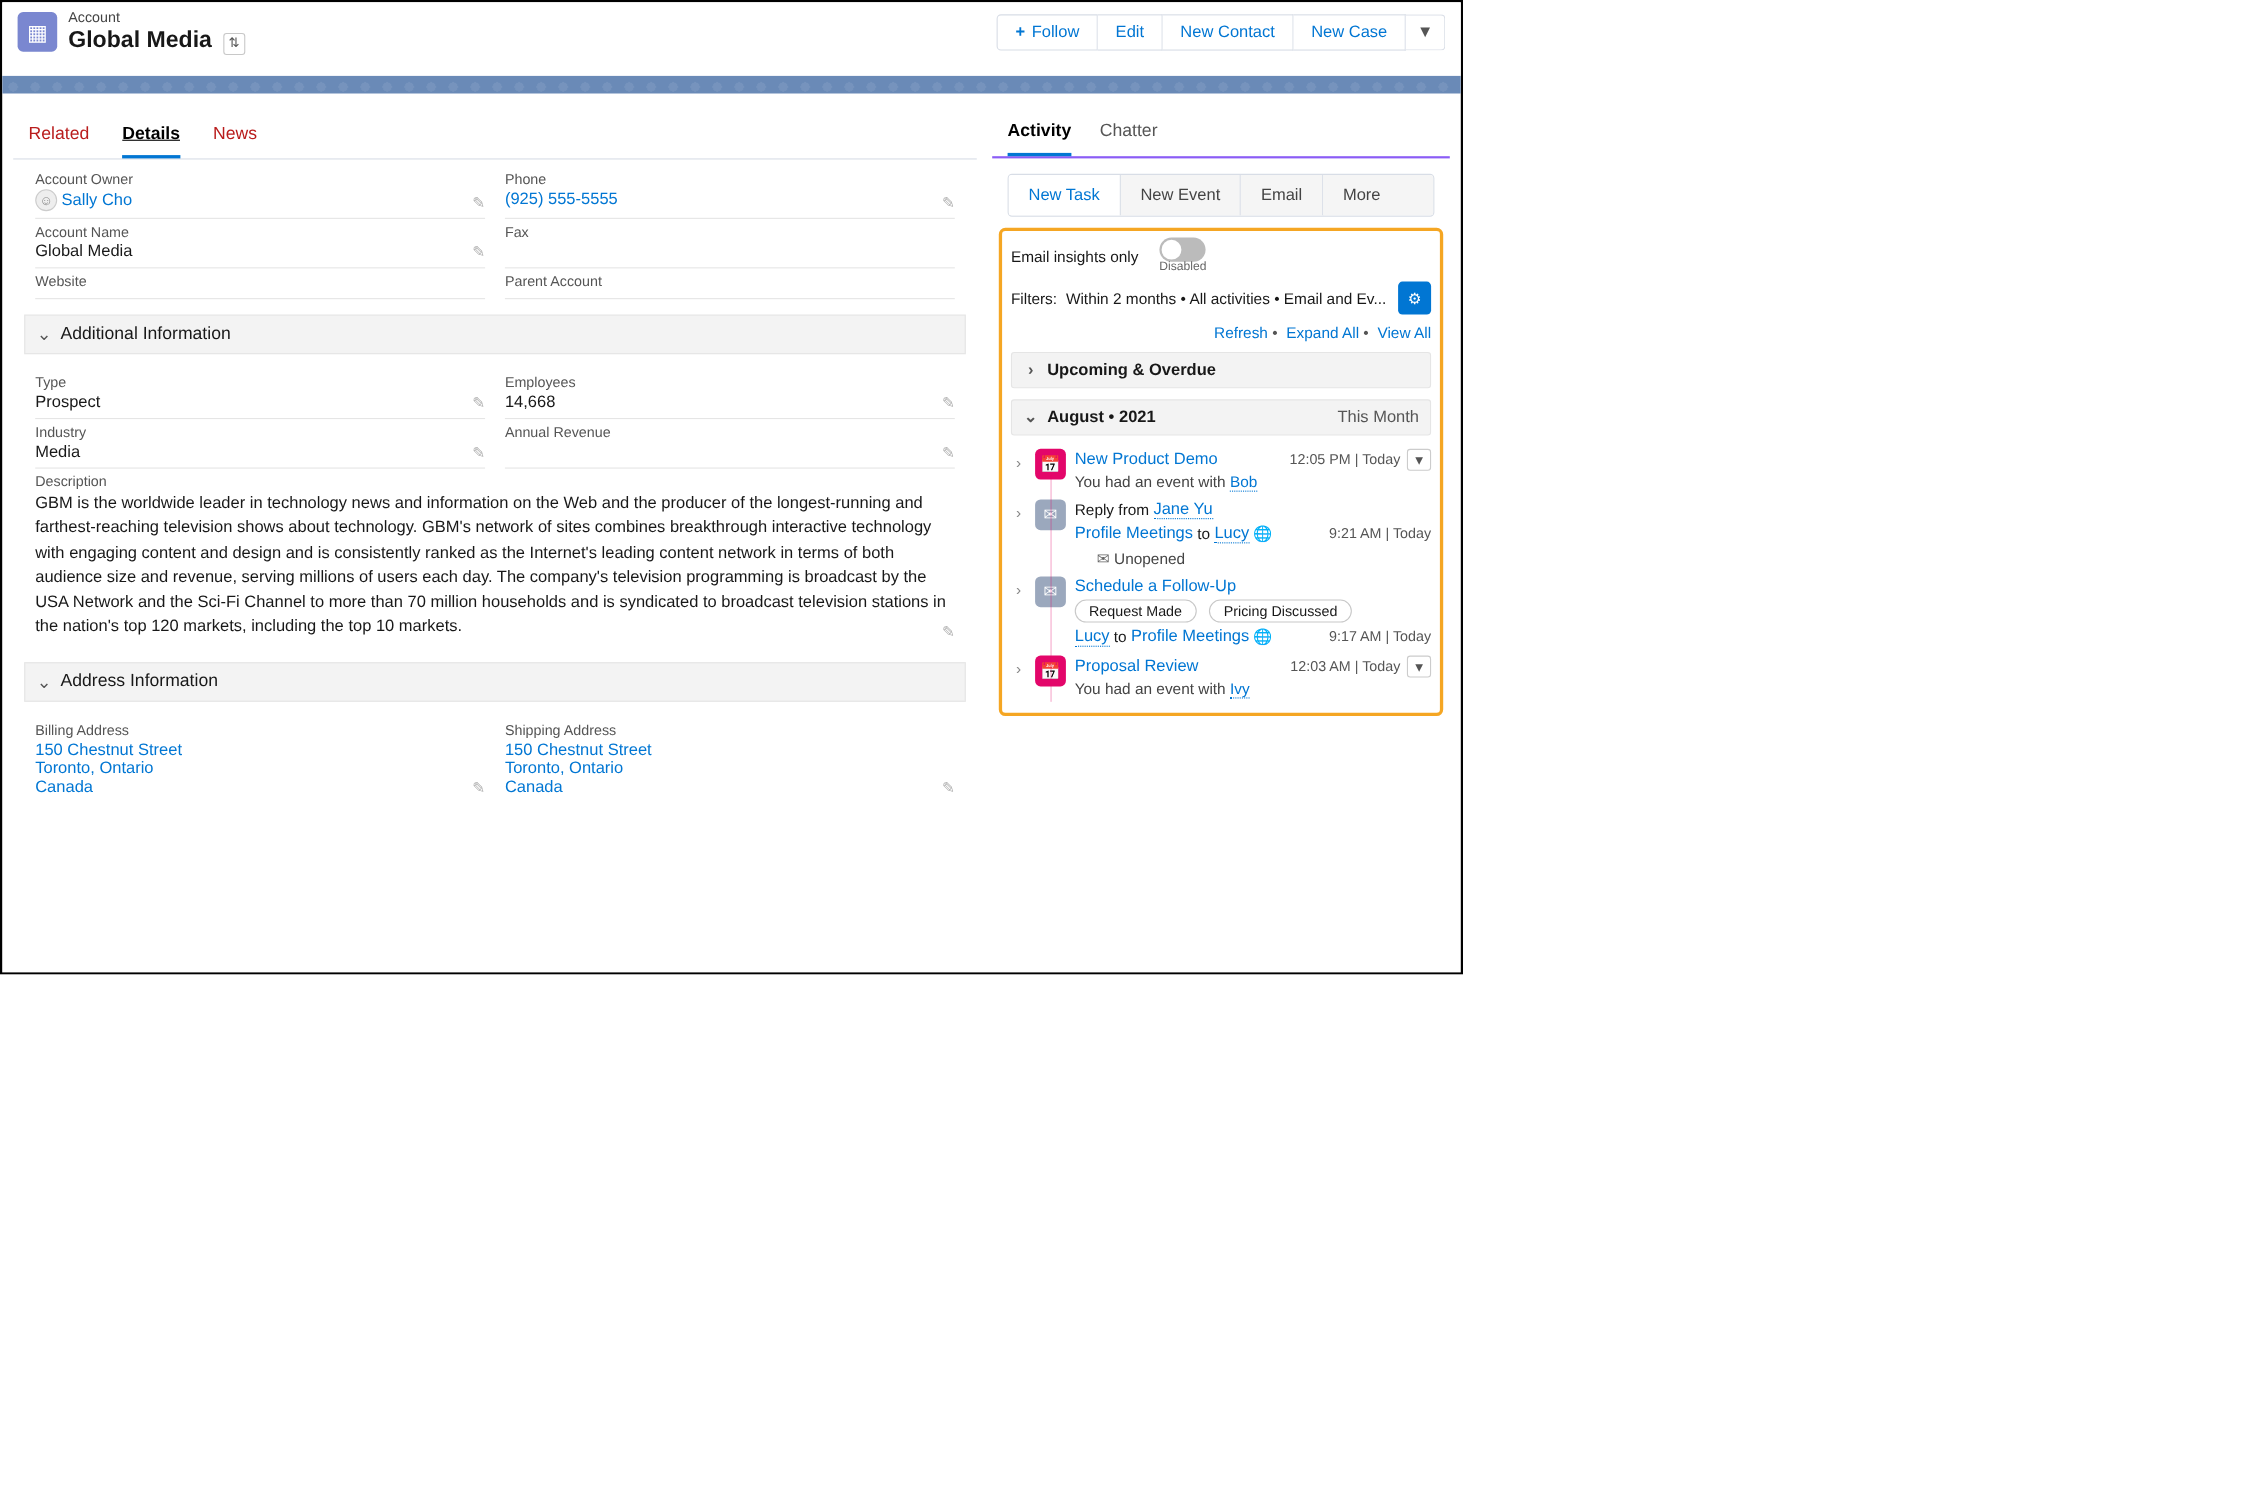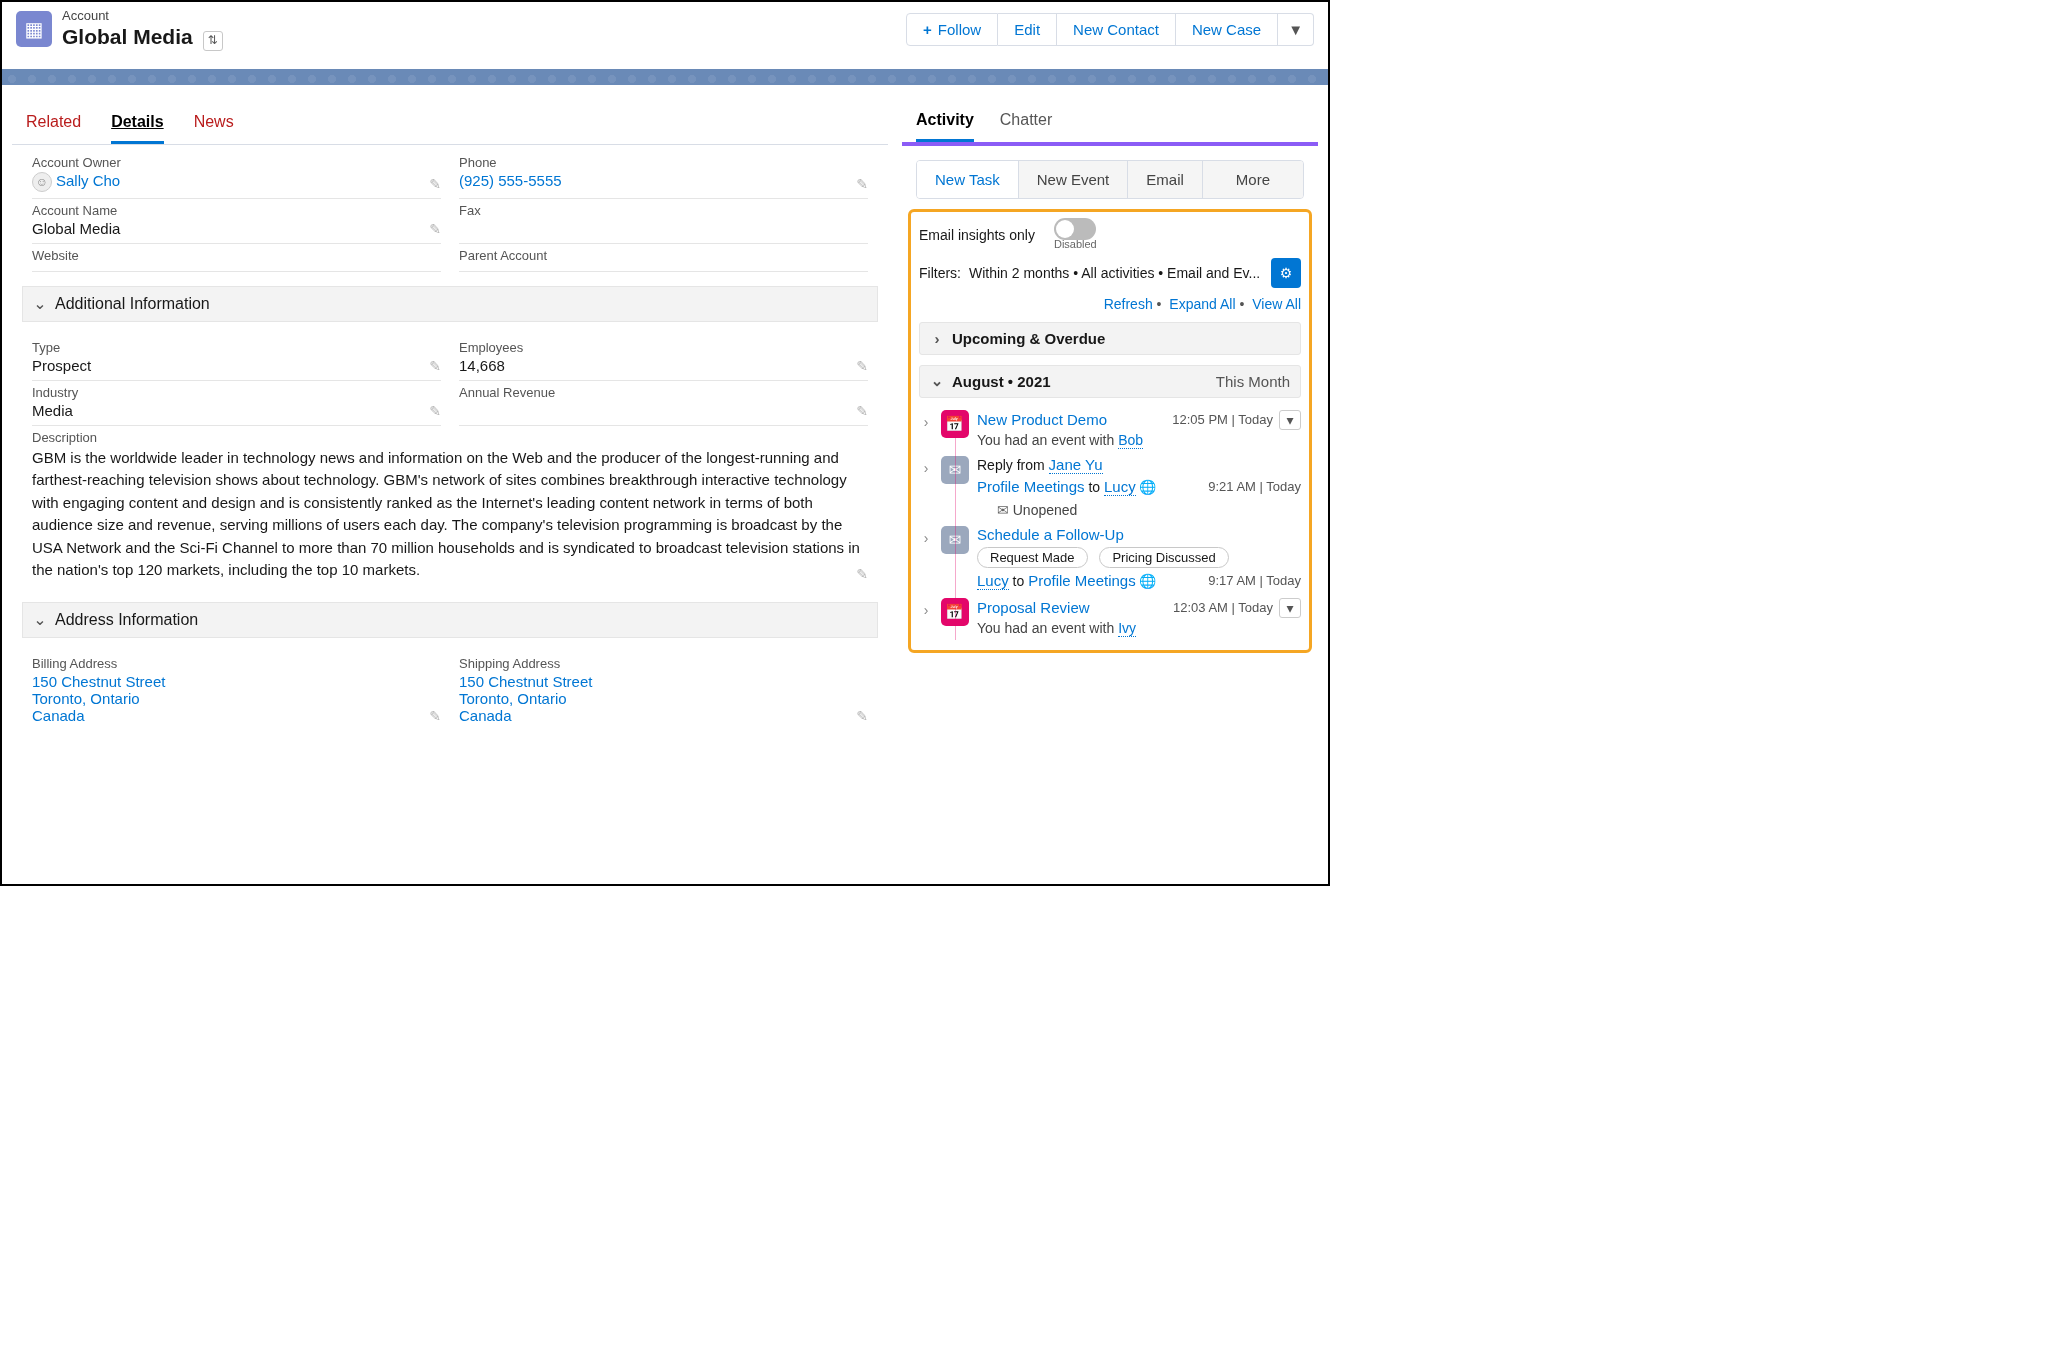--- a/index.html
+++ b/index.html
@@ -29,27 +29,27 @@
 .fields { display:grid; grid-template-columns: 1fr 1fr; gap: 0 18px; padding: 6px 20px;}
 .field { position:relative; padding: 4px 0 2px; border-bottom:1px solid #e5e5e5;}
 .flabel { font-size: 13px; color:#555; margin-bottom:2px;}
 .fval { font-size:15px; color:#181818; padding-bottom:4px;}
 .fval a, .link { color:#0176d3; text-decoration:none;}
 .link.dotted { border-bottom:1px dotted #0176d3; }
 .pencil { position:absolute; right:0; bottom:6px; color:#b0b0b0; font-size:14px;}
 .owner-av{width:20px;height:20px;border-radius:50%;background:#eee;border:1px solid #ccc;display:inline-flex;align-items:center;justify-content:center;font-size:12px;color:#888;margin-right:4px;vertical-align:middle;}
 .desc-row { grid-column: 1 / span 2; border-bottom:none;}
 .desc-row .fval{line-height:1.5;}
-.side-tabs { display:flex; padding:0 14px; border-bottom:4px solid #8b5cf6; gap:26px;}
+.side-tabs { display:flex; padding:0 14px; border-bottom:2px solid #8b5cf6; gap:26px;}
 .side-tab { padding:4px 0 10px; font-size:16px; color:#555; cursor:pointer;}
 .side-tab.active{ color:#000; font-weight:700; border-bottom:3px solid #0176d3;}
 .sub-tabs { display:flex; border:1px solid #d8dde6; border-radius:4px; margin: 14px 14px 10px; overflow:hidden;}
 .sub-tab { flex:0 0 auto; padding:10px 18px; font-size:15px; color:#444; border-right:1px solid #d8dde6; background:#f5f5f5; cursor:pointer;}
 .sub-tab.active{ background:#fff; color:#0176d3;}
-.sub-tab.last{ border-right:none; flex:1; text-align:center;}
+.sub-tab.last{ border-right:none; flex:1; }
 .task-row { display:flex; gap:10px; padding:0 14px 10px;}
 .task-input { flex:1; border:1px solid #d8dde6; border-radius:4px; padding:8px 12px; font-size:14px;}
 .add-btn { background:#0176d3; color:#fff; border:none; border-radius:4px; padding:8px 20px; font-size:15px; cursor:pointer;}
 .highlight { margin:4px 6px 0; border:3px solid #f5a623; border-radius:6px; padding:6px 8px 10px; }
 .insights-row{display:flex; align-items:center; gap:19px; font-size:14px;}
 .toggle{position:relative;width:42px;height:22px;background:#bbb;border-radius:11px;}
 .toggle::after{content:"";position:absolute;left:2px;top:2px;width:18px;height:18px;background:#fff;border-radius:50%;}
 .disabled-lbl{font-size:11px;color:#666; position:relative; top:-2px;}
 .filters-row{display:flex;align-items:center;gap:8px;font-size:14px;margin-top:6px;}
 .gear-btn{width:30px;height:30px;background:#0176d3;color:#fff;border-radius:4px;display:flex;align-items:center;justify-content:center;margin-left:auto;}

